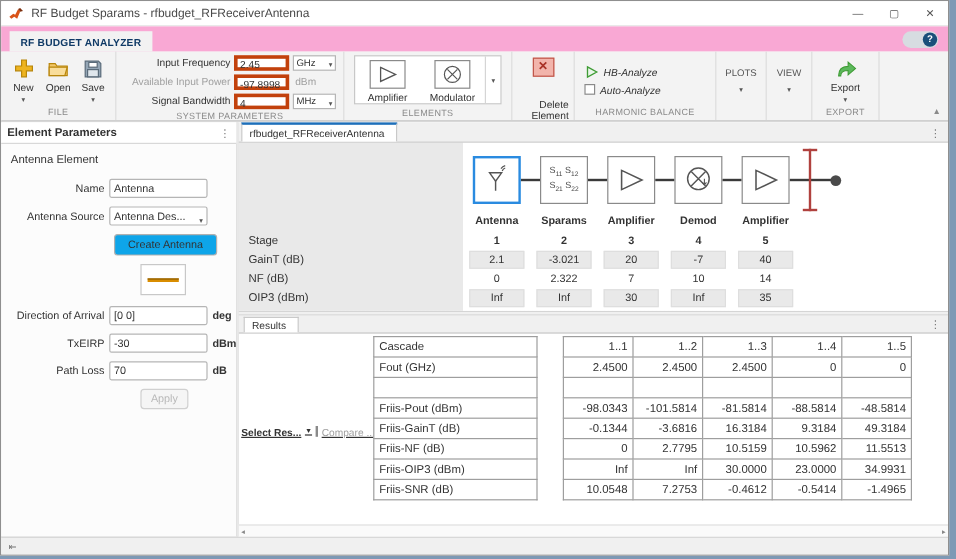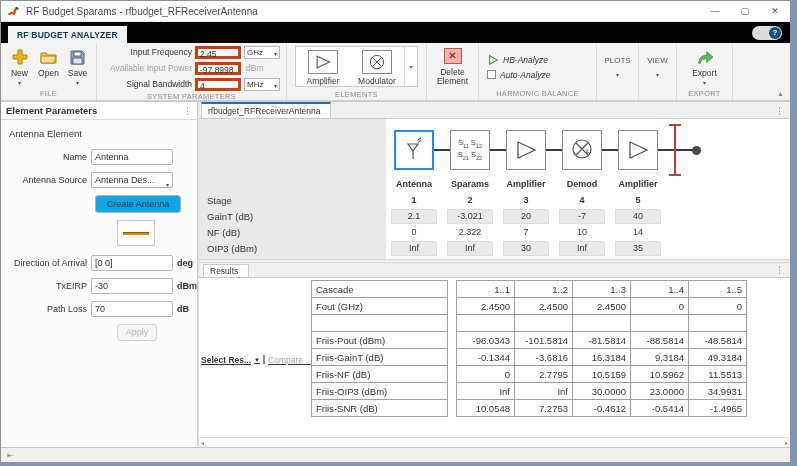--- a/index.html
+++ b/index.html
@@ -7,21 +7,21 @@
   .window { position:absolute; left:0; top:0; width:791px; height:463px; background:#fff; border:1px solid #8f8f8f; }
 
   
   .titlebar { height:21px; background:#fff; display:flex; align-items:center; padding-left:6px; border-bottom:1px solid #e4e4e4; }
   .mat-icon { width:13px; height:13px; margin-right:6px; flex:0 0 auto; }
   .title-text { font-size:10px; color:#4a4a4a; flex:1; }
   .win-controls { display:flex; height:100%; }
   .wc { width:30px; text-align:center; font-size:9px; color:#555; line-height:20px; }
 
   
-  .ribbon-band { height:21px; background:#000000; display:flex; align-items:flex-end; position:relative; }
+  .ribbon-band { height:21px; background:#f9a8d4; display:flex; align-items:flex-end; position:relative; }
   .ribbon-tab { margin-left:7px; background:#f2f2f2; color:#0f3a66; font-size:8.5px; font-weight:bold; padding:4px 9px 3px; letter-spacing:.2px; }
   .help-pill { position:absolute; right:8px; top:4px; width:30px; height:14px; background:#d7dce1; border-radius:8px; display:flex; align-items:center; justify-content:flex-end; padding-right:1px; }
   .help-circle { width:12px; height:12px; border-radius:50%; background:#1a4f7a; color:#fff; font-size:8px; font-weight:bold; text-align:center; line-height:12px; }
 
   
   .toolstrip { height:58px; background:#f3f3f3; display:flex; border-bottom:1px solid #d0d0d0; position:relative; }
   .ts-section { display:flex; flex-direction:column; border-right:1px solid #dcdcdc; }
   .ts-body { flex:1; display:flex; align-items:stretch; padding:2px 4px 0; }
   .ts-label { height:12px; font-size:7.5px; color:#8a8a8a; text-align:center; line-height:11px; letter-spacing:.3px; }
   .tool-col { width:29px; display:flex; flex-direction:column; align-items:center; padding-top:3px; cursor:default; }
@@ -35,21 +35,21 @@
   .sp-input { width:46px; height:13px; border:3px solid #c2410c; background:#fff; font-size:8.5px; color:#333; padding:0 2px; line-height:11px; }
   .sp-unit-dd { width:36px; height:13px; border:1px solid #b5b5b5; background:#fff; margin-left:3px; font-size:8px; color:#333; display:flex; align-items:center; justify-content:space-between; padding:0 2px; }
   .sp-unit-txt { margin-left:5px; font-size:8.5px; color:#a0a0a0; }
   .gallery { border:1px solid #c8c8c8; background:#fff; display:flex; margin:1px 0 2px; }
   .gal-item { width:54px; display:flex; flex-direction:column; align-items:center; padding-top:3px; }
   .gal-box { width:30px; height:24px; border:1px solid #8a8a8a; display:flex; align-items:center; justify-content:center; }
   .gal-label { font-size:8.5px; color:#333; margin-top:2px; }
   .gal-arrow { width:13px; border-left:1px solid #d5d5d5; display:flex; align-items:center; justify-content:center; font-size:6px; color:#555; }
   .del-col { width:44px; display:flex; flex-direction:column; align-items:center; padding-top:3px; }
   .del-icon { width:18px; height:16px; background:#f2b4ab; border:1px solid #c0564a; display:flex; align-items:center; justify-content:center; color:#a93226; font-size:10px; font-weight:bold; line-height:14px; }
-  .del-label { font-size:8.5px; color:#333; text-align:center; margin-top:4px; line-height:9px; }
+  .del-label { font-size:8.5px; color:#333; text-align:right; margin-top:19px; line-height:9px; }
   .hb-col { display:flex; flex-direction:column; justify-content:center; gap:4px; padding:0 4px;font-style:italic; }
   .hb-row { display:flex; align-items:center; font-size:8.5px; color:#333; gap:4px; }
   .checkbox { width:9px; height:9px; border:1px solid #8a8a8a; background:#fff; }
   .dd-col { width:36px; display:flex; flex-direction:column; align-items:center; justify-content:center; }
   .dd-col .tlabel { font-size:8px; color:#555; }
   .dd-col .mini-arrow { margin-top:6px; }
   .collapse-arrow { position:absolute; right:6px; bottom:3px; font-size:7px; color:#8a8a8a; }
 
   
   .main { display:flex; height:346px; border-top:1px solid #c9c9c9; }
@@ -96,21 +96,21 @@
 
   .hsplit { height:4px; background:#f0f0f0; border-top:1px solid #d5d5d5; border-bottom:1px solid #d5d5d5; }
 
   
   .results { flex:1; display:flex; flex-direction:column; }
   .res-tabbar { height:15px; background:#f0f0f0; border-bottom:1px solid #c9c9c9; display:flex; align-items:flex-end; justify-content:space-between; }
   .res-tab { background:#fff; border:1px solid #c9c9c9; border-bottom:none; font-size:8.5px; color:#333; padding:1px 10px 1px 6px; margin-left:4px; }
   .res-content { flex:1; display:flex; padding-top:2px; }
   .res-controls { width:112px; font-size:8.5px; color:#333; padding:2px 0 0 2px; white-space:nowrap; overflow:hidden; display:flex; align-items:center; gap:3px;text-decoration:underline; }
   .sel-arrow { font-size:6px; }
-  .res-tables { display:flex; gap:8px; align-items:flex-start; }
+  .res-tables { display:flex; gap:21px; align-items:flex-start; }
   table.res { border-collapse:collapse; }
   table.res td { border:1px solid #9e9e9e; height:17px; font-size:9.5px; color:#333; background:#fff; }
   table.res-labels td { width:136px; padding-left:4px; text-align:left; }
   table.res-values td { width:58px; padding-right:4px; text-align:right; }
   td.sel { background:#d2d2d2; }
   .hscroll { height:10px; background:#fafafa; border-top:1px solid #e0e0e0; display:flex; align-items:center; justify-content:space-between; padding:0 2px; font-size:6px; color:#888; }
 
   .statusbar { height:15px; background:#f0f0f0; border-top:1px solid #c8c8c8; display:flex; align-items:center; padding-left:6px; font-size:8px; color:#777; }
   svg { display:block; }
 </style>

